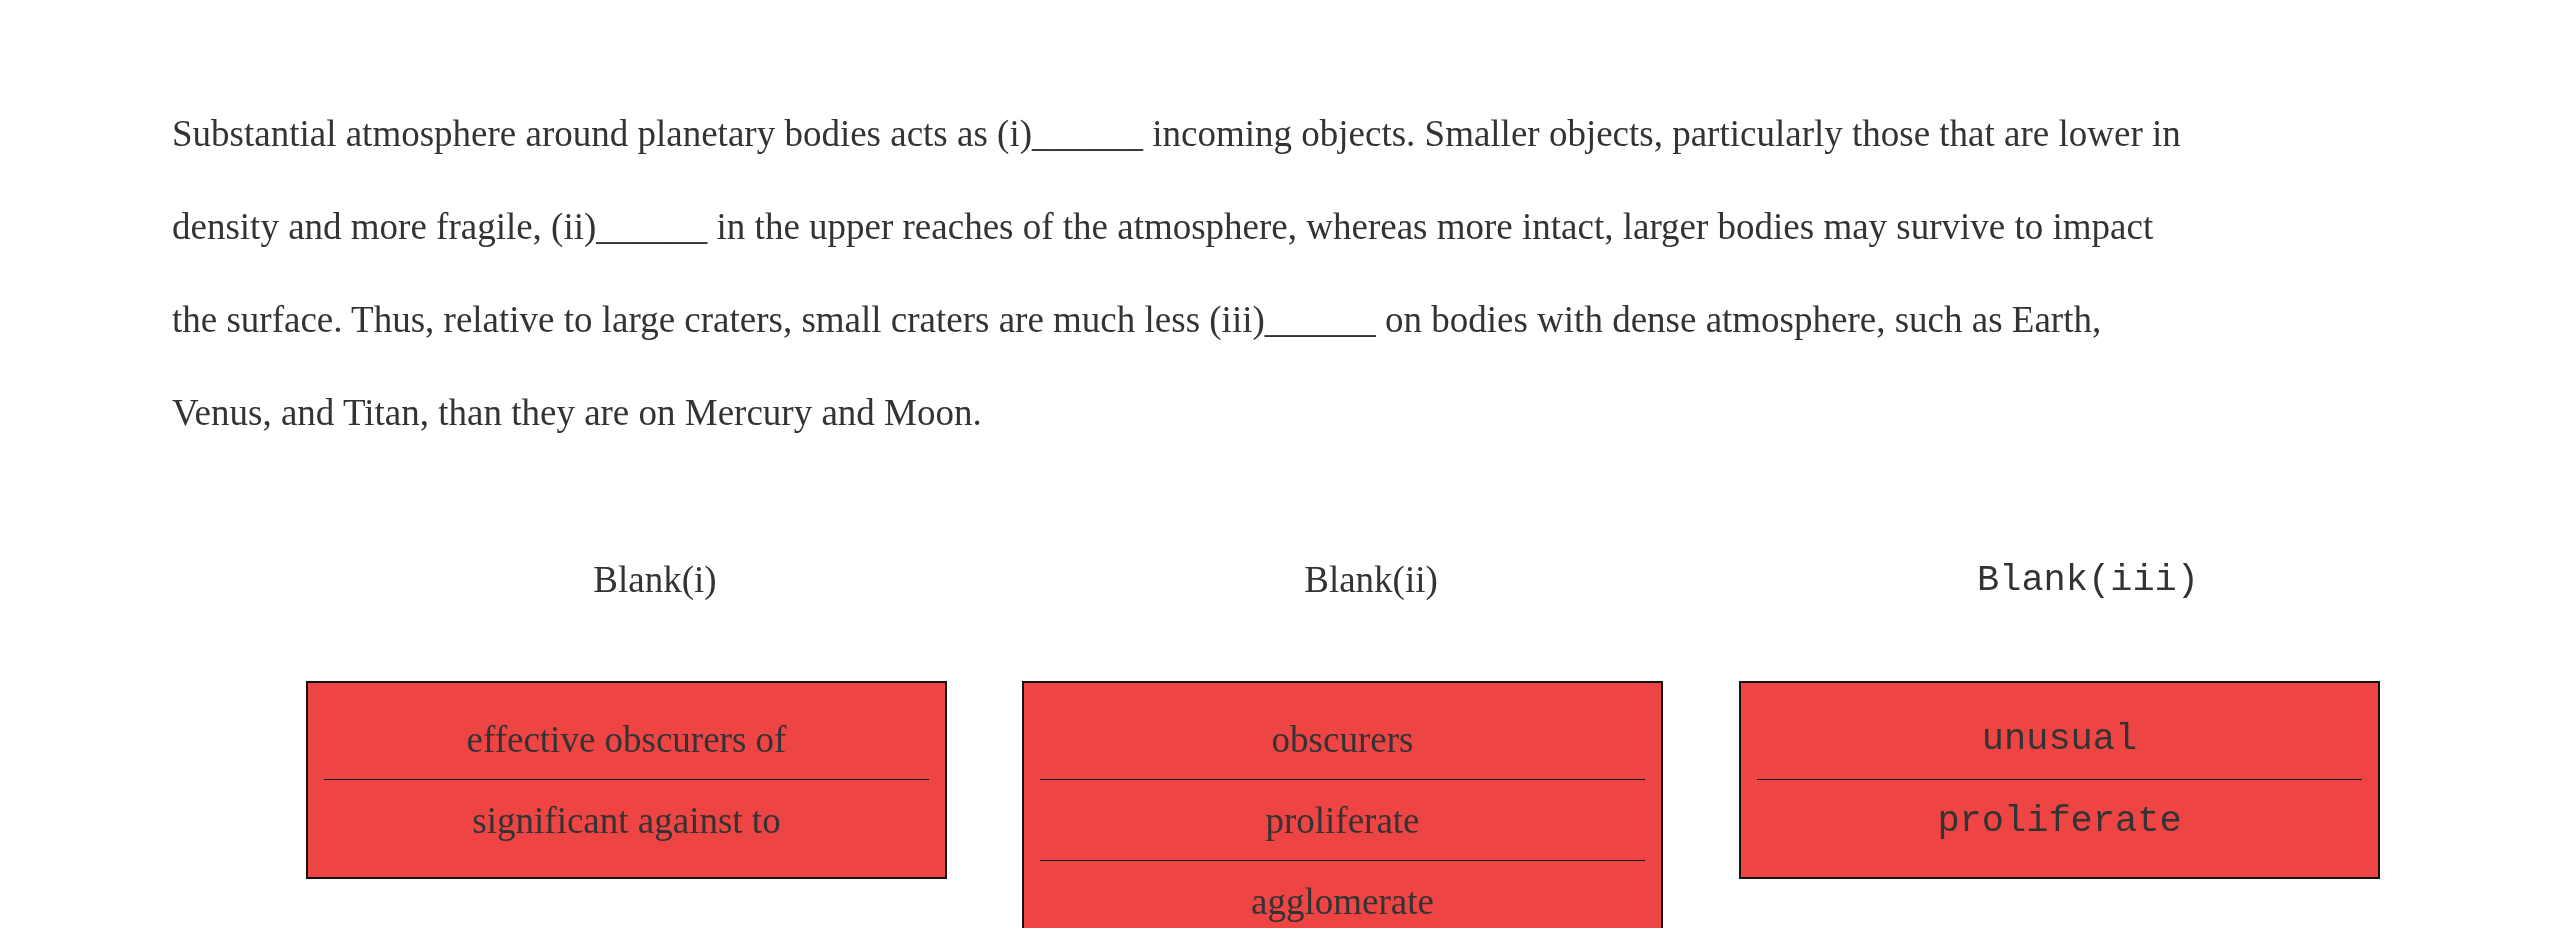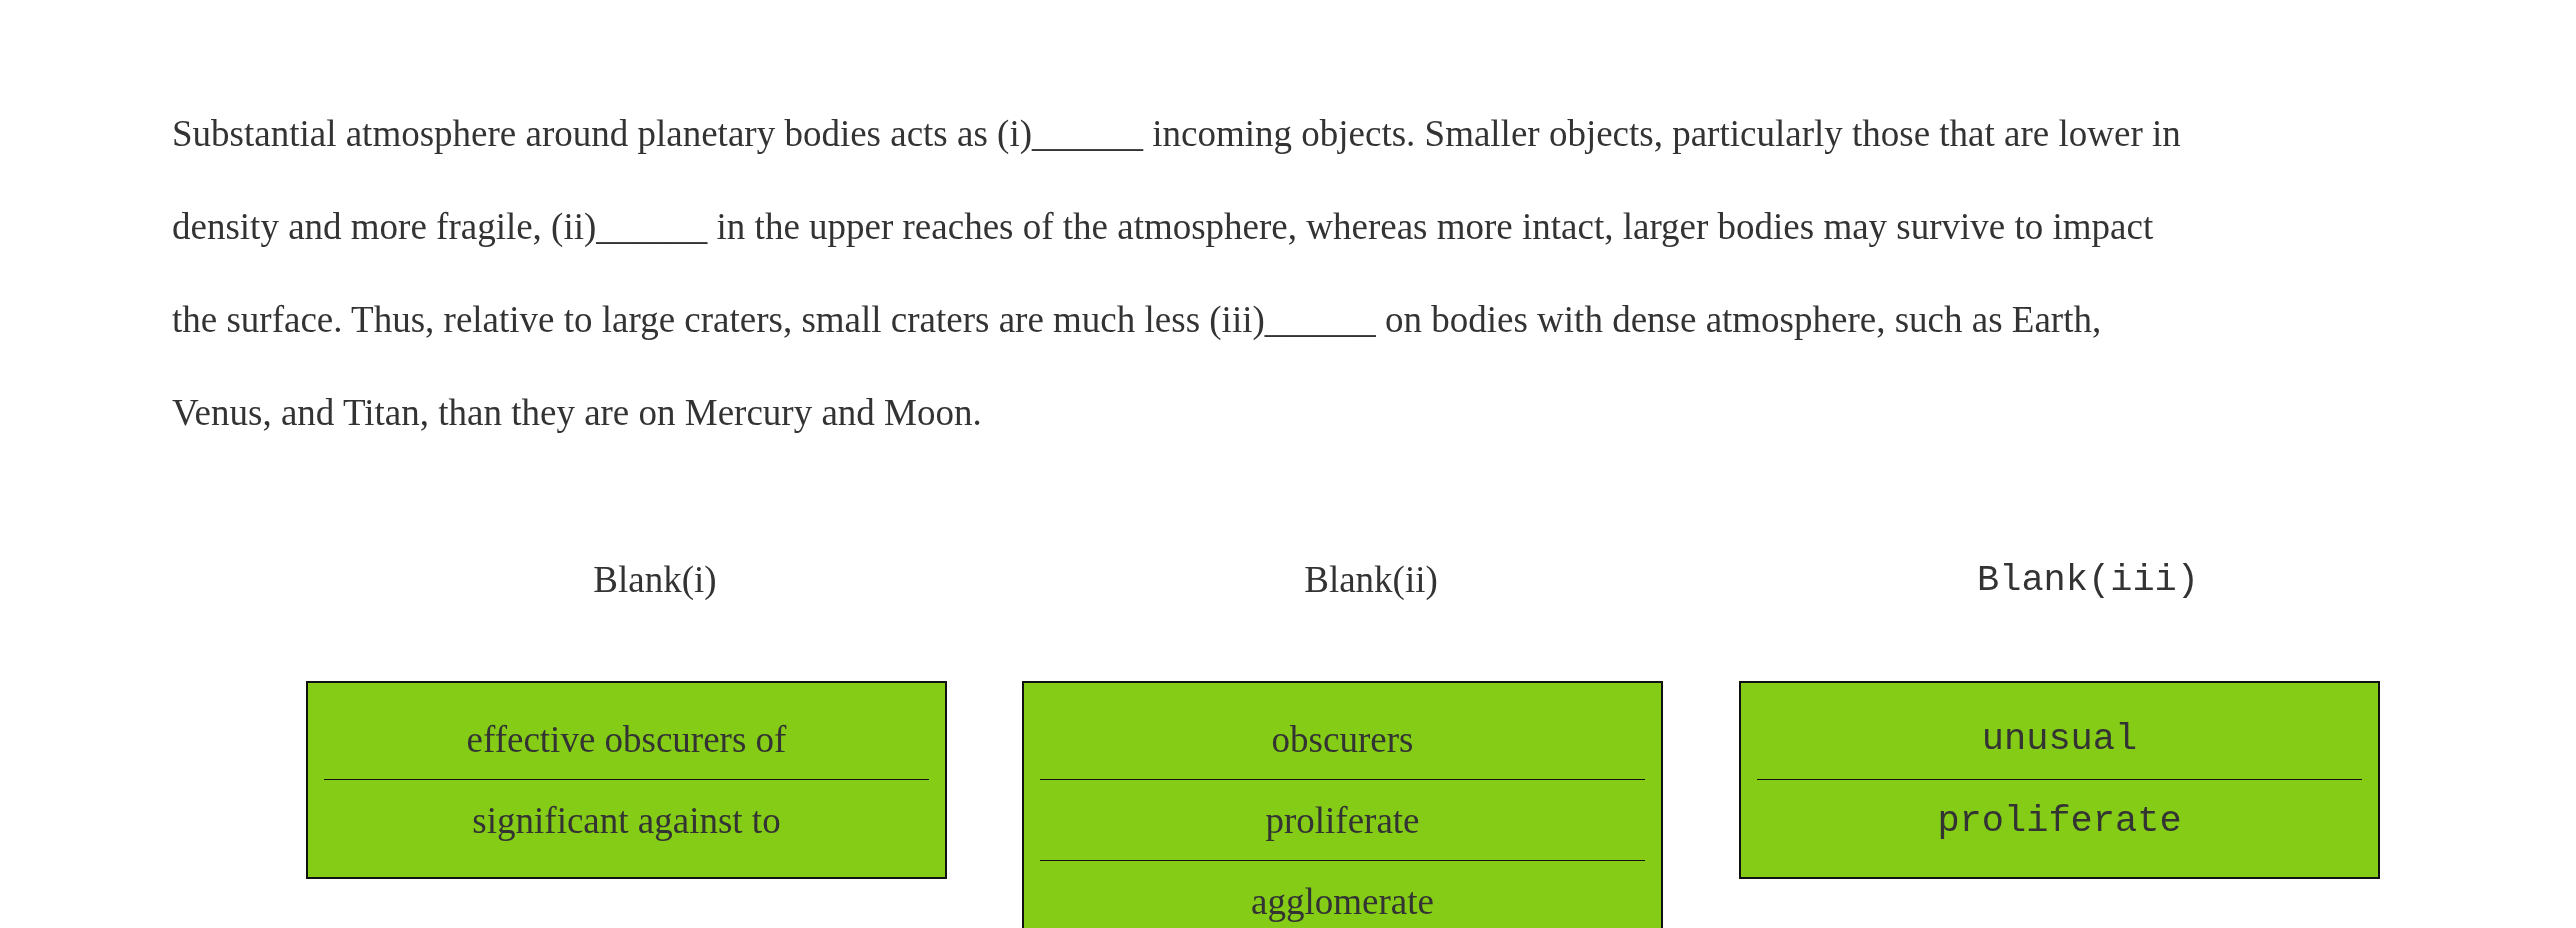--- a/index.html
+++ b/index.html
@@ -46,21 +46,21 @@
     text-align: center;
     color: #333333;
     font-size: 37px;
     line-height: 42px;
     margin-bottom: 64px;
   }
 
   .options-table {
     width: 641px;
     border: 2.4px solid #111111;
-    background: #84cc16;
+    background: #ef4444;
   }
   .option-cell {
     height: 81px;
     display: flex;
     align-items: center;
     justify-content: center;
     border-bottom: 1.6px solid #111111;
     color: #333333;
     font-size: 37px;
     white-space: nowrap;

